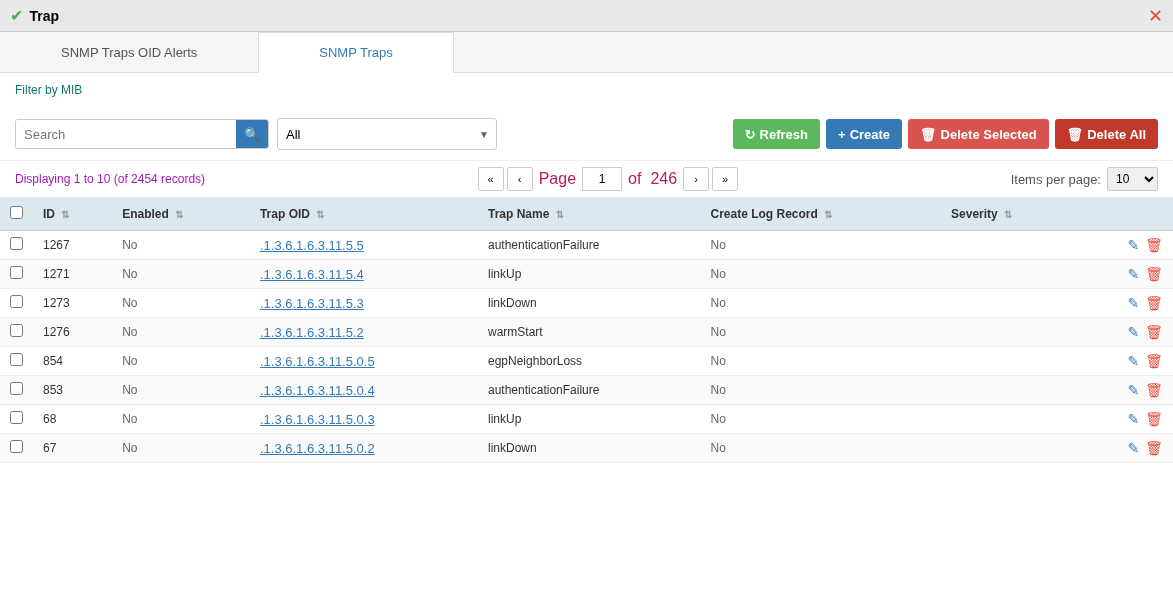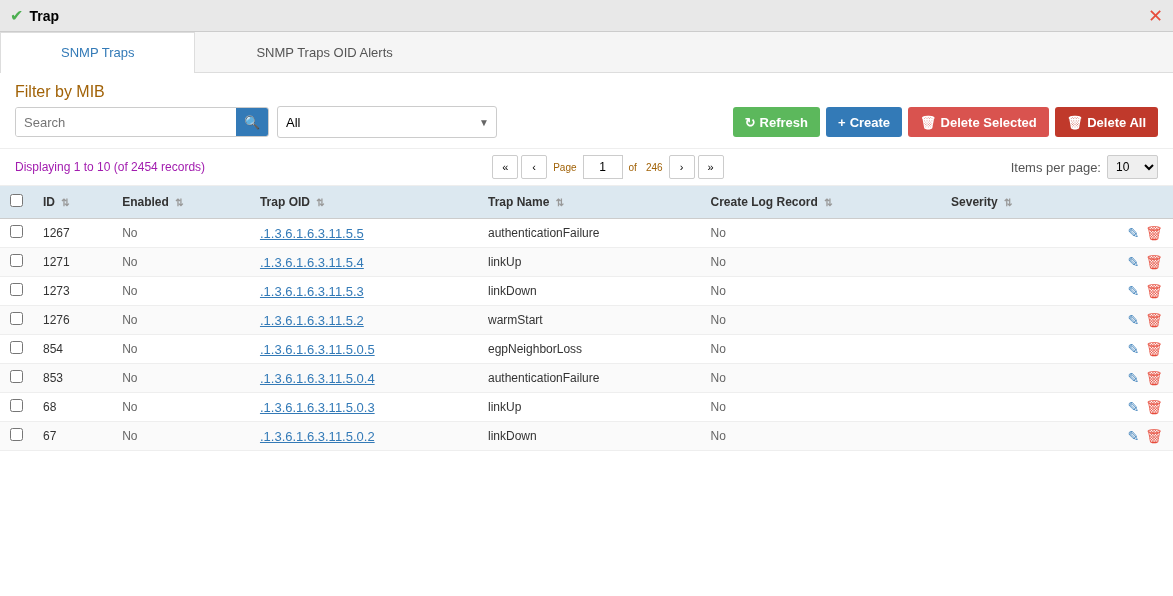--- a/index.html
+++ b/index.html
@@ -45,21 +45,21 @@
       color: #337ab7;
       margin-bottom: -1px;
     }
 
     
     .toolbar {
       padding: 10px 15px;
       background: #fff;
       border-bottom: 1px solid #eee;
     }
-    .filter-label { color: #a16207; font-size: 16px; margin-bottom: 5px; }
+    .filter-label { color: #0f766e; font-size: 12px; margin-bottom: 21px; }
     .toolbar-row { display: flex; align-items: center; justify-content: space-between; }
     .toolbar-left { display: flex; align-items: center; gap: 8px; }
     .toolbar-right { display: flex; align-items: center; gap: 6px; }
 
     .search-box {
       display: flex;
       align-items: flex-start;
       border: 1px solid #ccc;
       border-radius: 3px;
       overflow: hidden;
@@ -144,21 +144,21 @@
       font-size: 11px;
       display: flex; align-items: center; justify-content: center;
     }
     .page-input {
       width: 40px;
       height: 24px;
       border: 1px solid #ccc;
       text-align: center;
       font-size: 12px;
     }
-    .page-of { font-size: 10px; color: #a16207; margin: 0 3px; }
+    .page-of { font-size: 16px; color: #be185d; margin: 0 3px; }
     .items-per-page { display: flex; align-items: center; gap: 6px; font-size: 12px; color: #555; justify-content: center; }
     .items-select {
       height: 24px;
       border: 1px solid #ccc;
       border-radius: 2px;
       font-size: 12px;
       padding: 0 4px;
     }
 
     
@@ -201,25 +201,25 @@
   <div class="title-bar-left">
     <span class="title-icon">✔</span>
     <span class="title-text">Trap</span>
   </div>
   <button class="close-btn">✕</button>
 </div>
 
 <div class="main-container">
 
   <div class="tabs-bar">
+    <div class="tab">
+      <span>SNMP Traps OID Alerts</span>
+    </div>
     <div class="tab active">
       <span>SNMP Traps</span>
-    </div>
-    <div class="tab">
-      <span>SNMP Traps OID Alerts</span>
     </div>
   </div>
 
   <div class="toolbar">
     <div class="filter-label">Filter by MIB</div>
     <div class="toolbar-row">
       <div class="toolbar-left">
 
         <div class="search-box">
           <input type="text" class="search-input" placeholder="Search" style="">

